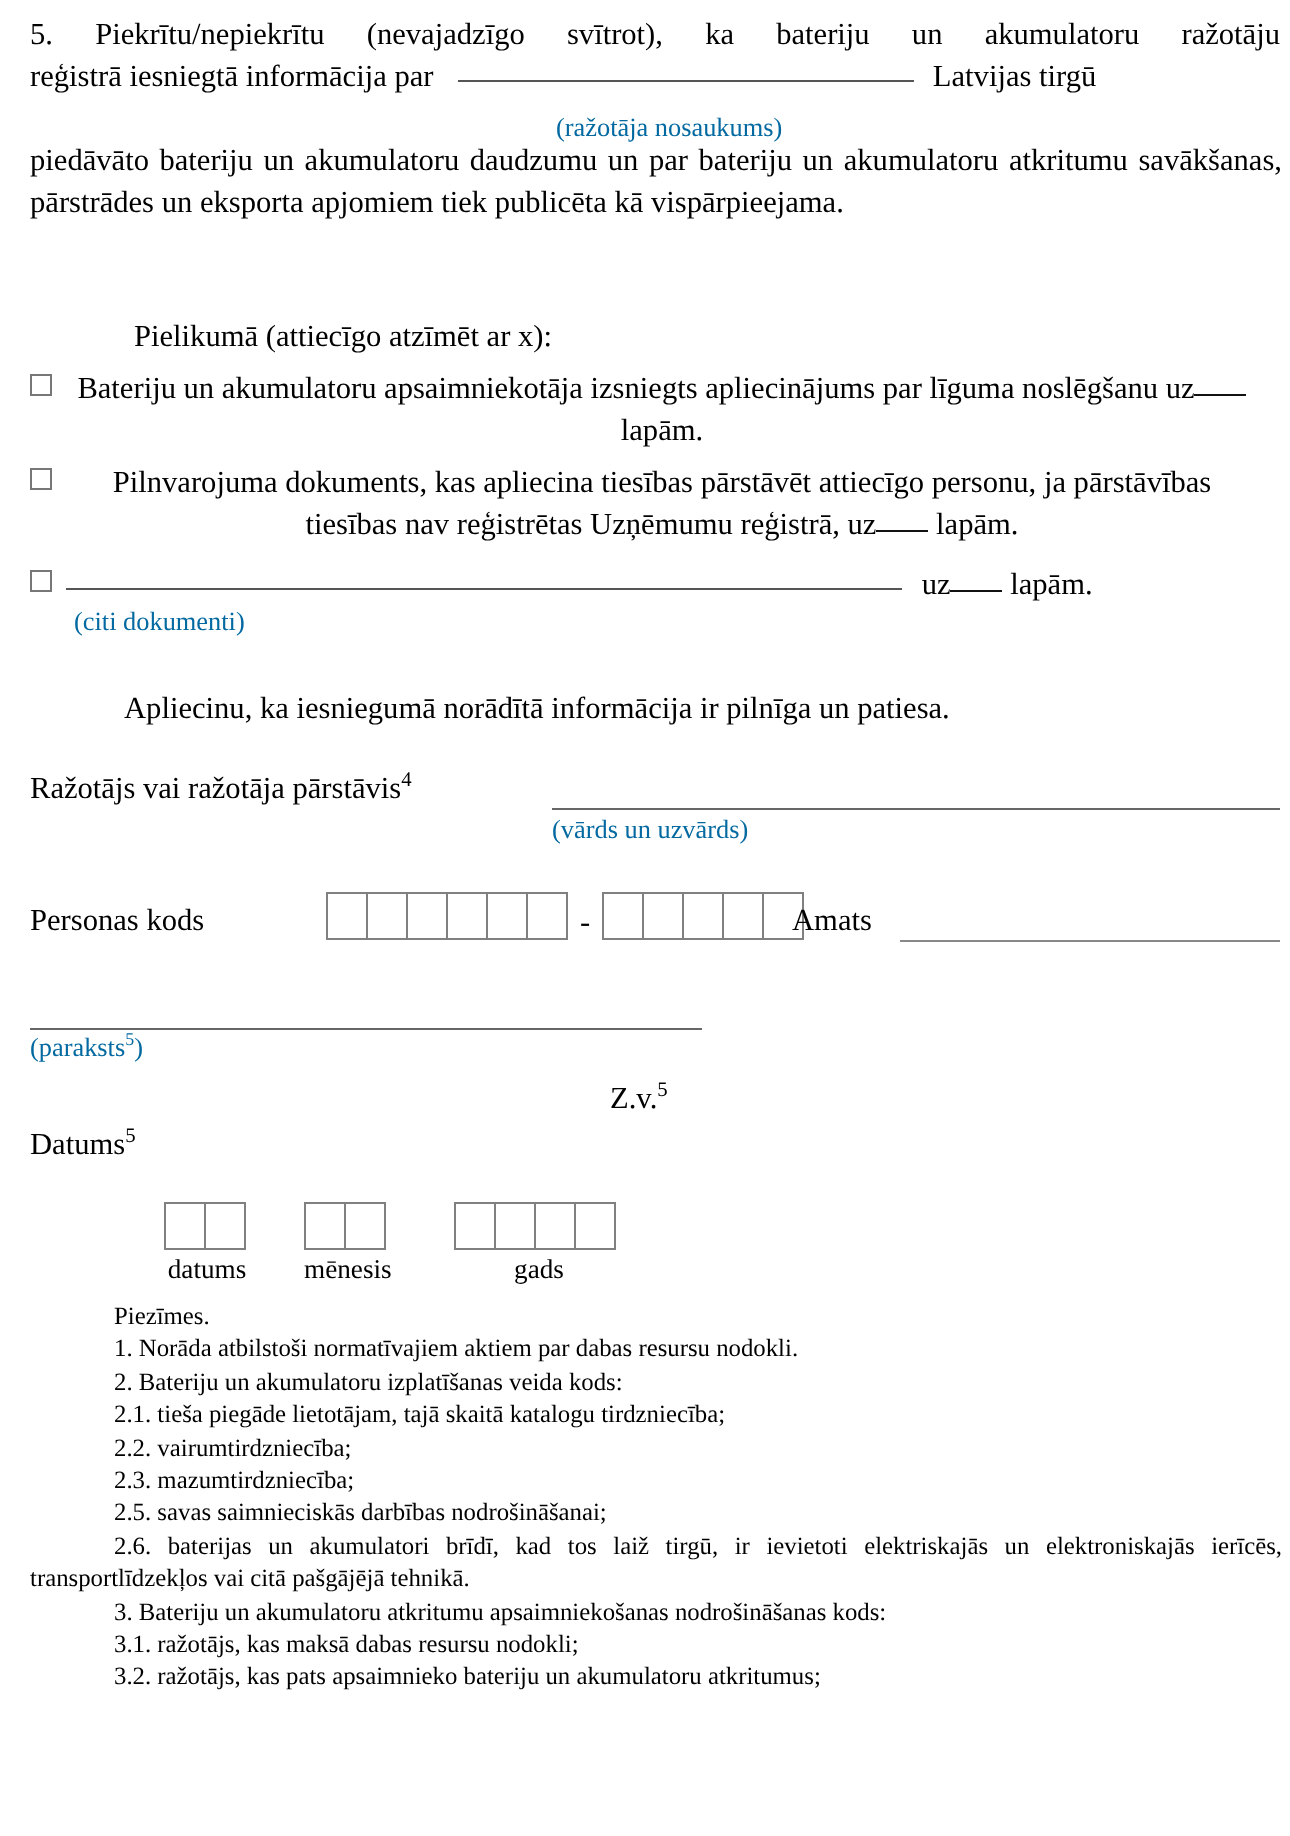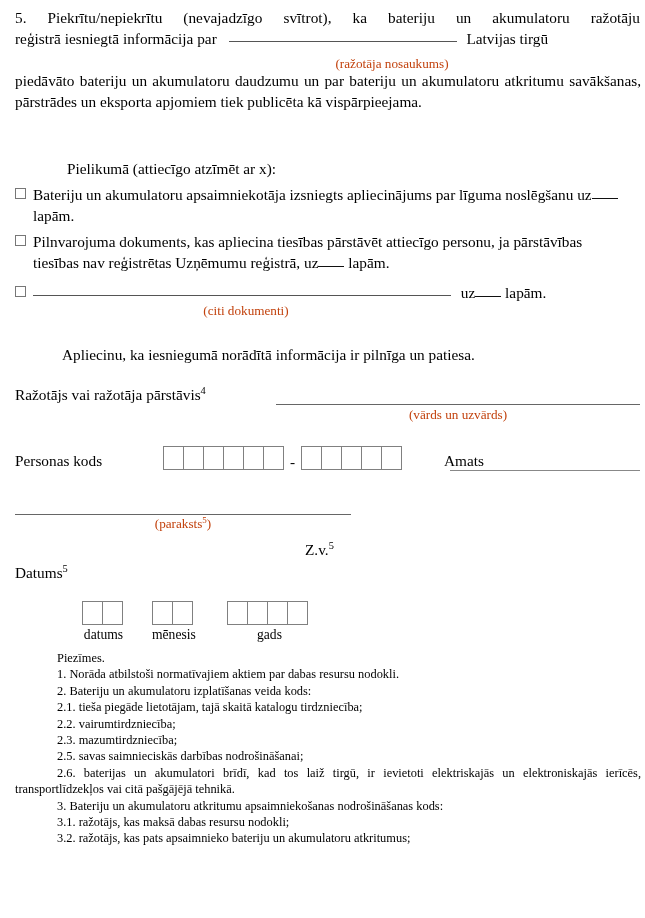--- a/index.html
+++ b/index.html
@@ -42,22 +42,21 @@
   .fillline {
     display: inline-block;
     border-bottom: 1.4px solid #555;
     vertical-align: 2px;
   }
 
   .caption {
     position: absolute;
     font-size: 13.2px;
     line-height: 15px;
-    text-align: center;
-    color: #c2410c;
+    color: #0369a1;
   }
 
   
   #pbody {
     left: 15px;
     top: 71px;
     width: 626px;
     text-align: justify;
     text-align-last: left;
   }
@@ -81,20 +80,21 @@
     height: 9px;
     border: 1px solid #777;
     margin-right: 7px;
     vertical-align: 1px;
     background: #fff;
   }
   .chktext {
     display: inline-block;
     width: 596px;
     vertical-align: top;
+    text-align: center;
   }
   .blanks {
     display: inline-block;
     border-bottom: 1.2px solid #111;
     width: 26px;
     vertical-align: 1px;
   }
 
   
   #apliecinu {
@@ -146,21 +146,20 @@
     left: 290px;
     top: 450px;
     font-size: 15.3px;
     line-height: 24px;
   }
   #pk-g2 { left: 301px; top: 446px; }
   #amats-label {
     left: 396px;
     top: 451px;
     white-space: nowrap;
-    margin-left: 48px;
   }
   #amats-line {
     position: absolute;
     left: 450px;
     top: 470px;
     width: 190px;
     border-bottom: 1.2px solid #888;
   }
 
   

